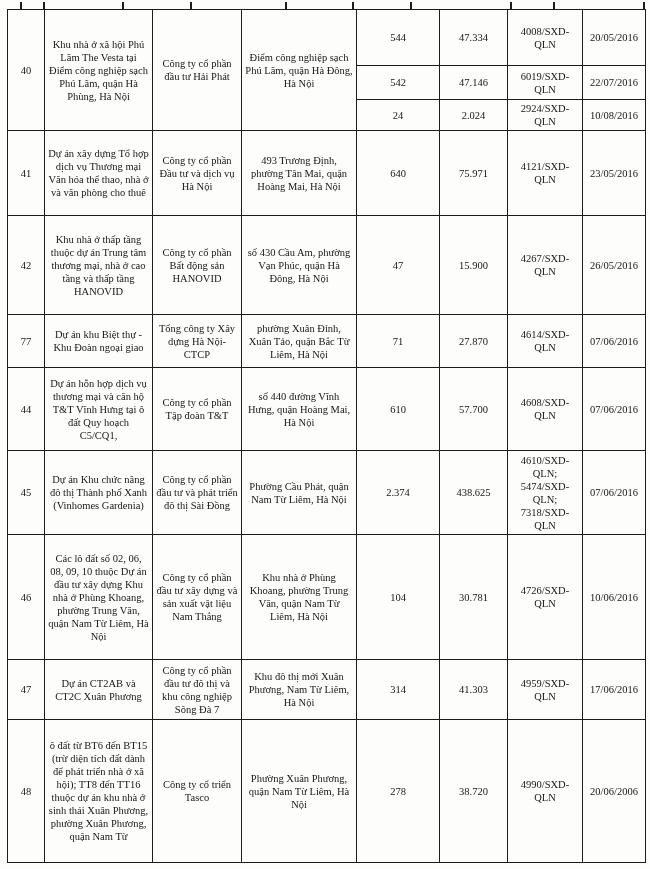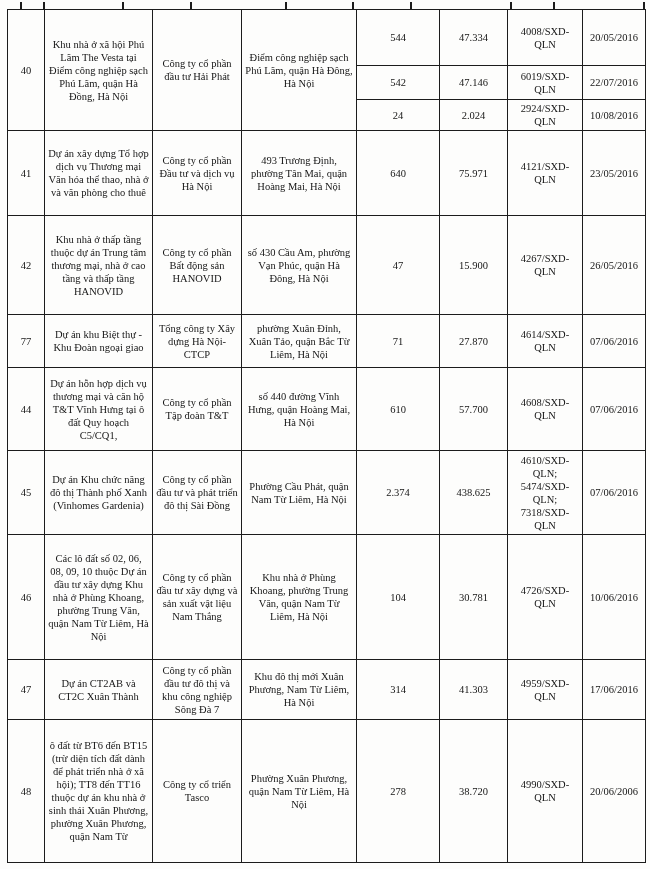--- a/index.html
+++ b/index.html
@@ -66,21 +66,21 @@
       <col style="width:89px">
       <col style="width:115px">
       <col style="width:83px">
       <col style="width:68px">
       <col style="width:75px">
       <col style="width:63px">
     </colgroup>
     <tbody>
         <tr style="height: 56px;">
           <td class="stt" rowspan="3">40</td>
-          <td class="name" rowspan="3">Khu nhà ở xã hội Phú Lãm The Vesta tại Điểm công nghiệp sạch Phú Lãm, quận Hà Đồng, Hà Nội</td>
+          <td class="name" rowspan="3">Khu nhà ở xã hội Phú Lãm The Vesta tại Điểm công nghiệp sạch Phú Lãm, quận Hà Phùng, Hà Nội</td>
           <td class="company" rowspan="3">Công ty cổ phần đầu tư Hải Phát</td>
           <td class="address" rowspan="3">Điểm công nghiệp sạch Phú Lãm, quận Hà Đông, Hà Nội</td>
           <td class="num units">544</td>
           <td class="num area">47.334</td>
           <td class="doc">4008/SXD-QLN</td>
           <td class="date">20/05/2016</td>
         </tr>
         <tr style="height: 34px;">
           <td class="num units">542</td>
           <td class="num area">47.146</td>
@@ -148,21 +148,21 @@
           <td class="name" rowspan="1">Các lô đất số 02, 06, 08, 09, 10 thuộc Dự án đầu tư xây dựng Khu nhà ở Phùng Khoang, phường Trung Văn, quận Nam Từ Liêm, Hà Nội</td>
           <td class="company" rowspan="1">Công ty cổ phần đầu tư xây dựng và sản xuất vật liệu Nam Thắng</td>
           <td class="address" rowspan="1">Khu nhà ở Phùng Khoang, phường Trung Văn, quận Nam Từ Liêm, Hà Nội</td>
           <td class="num units">104</td>
           <td class="num area">30.781</td>
           <td class="doc">4726/SXD-QLN</td>
           <td class="date">10/06/2016</td>
         </tr>
         <tr style="height: 60px;">
           <td class="stt" rowspan="1">47</td>
-          <td class="name" rowspan="1">Dự án CT2AB và CT2C Xuân Thành</td>
+          <td class="name" rowspan="1">Dự án CT2AB và CT2C Xuân Phương</td>
           <td class="company" rowspan="1">Công ty cổ phần đầu tư đô thị và khu công nghiệp Sông Đà 7</td>
           <td class="address" rowspan="1">Khu đô thị mới Xuân Phương, Nam Từ Liêm, Hà Nội</td>
           <td class="num units">314</td>
           <td class="num area">41.303</td>
           <td class="doc">4959/SXD-QLN</td>
           <td class="date">17/06/2016</td>
         </tr>
         <tr style="height: 143px;">
           <td class="stt" rowspan="1">48</td>
           <td class="name" rowspan="1">ô đất từ BT6 đến BT15 (trừ diện tích đất dành để phát triển nhà ở xã hội); TT8 đến TT16 thuộc dự án khu nhà ở sinh thái Xuân Phương, phường Xuân Phương, quận Nam Từ</td>

